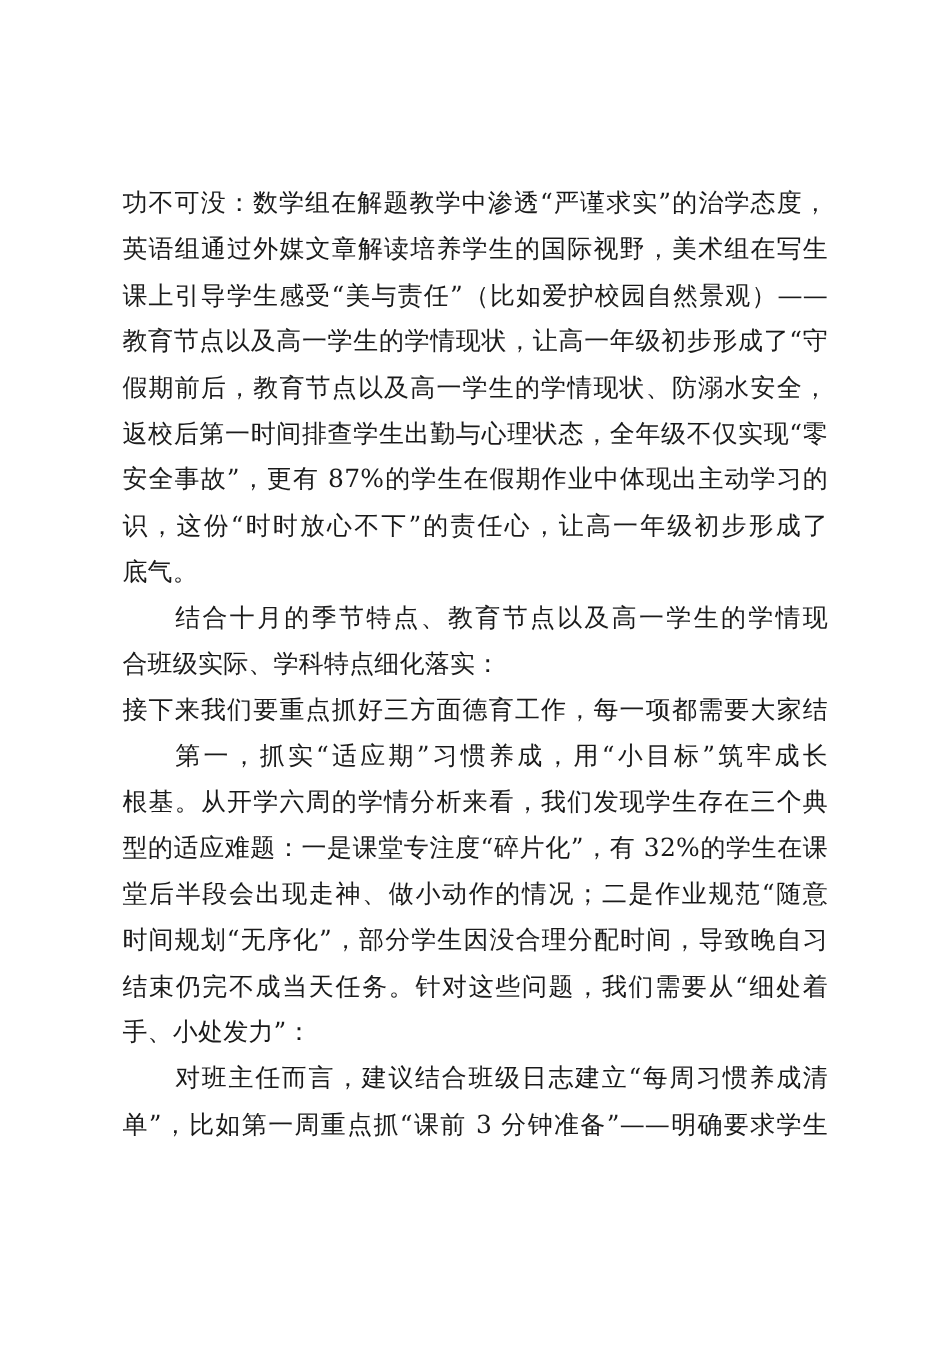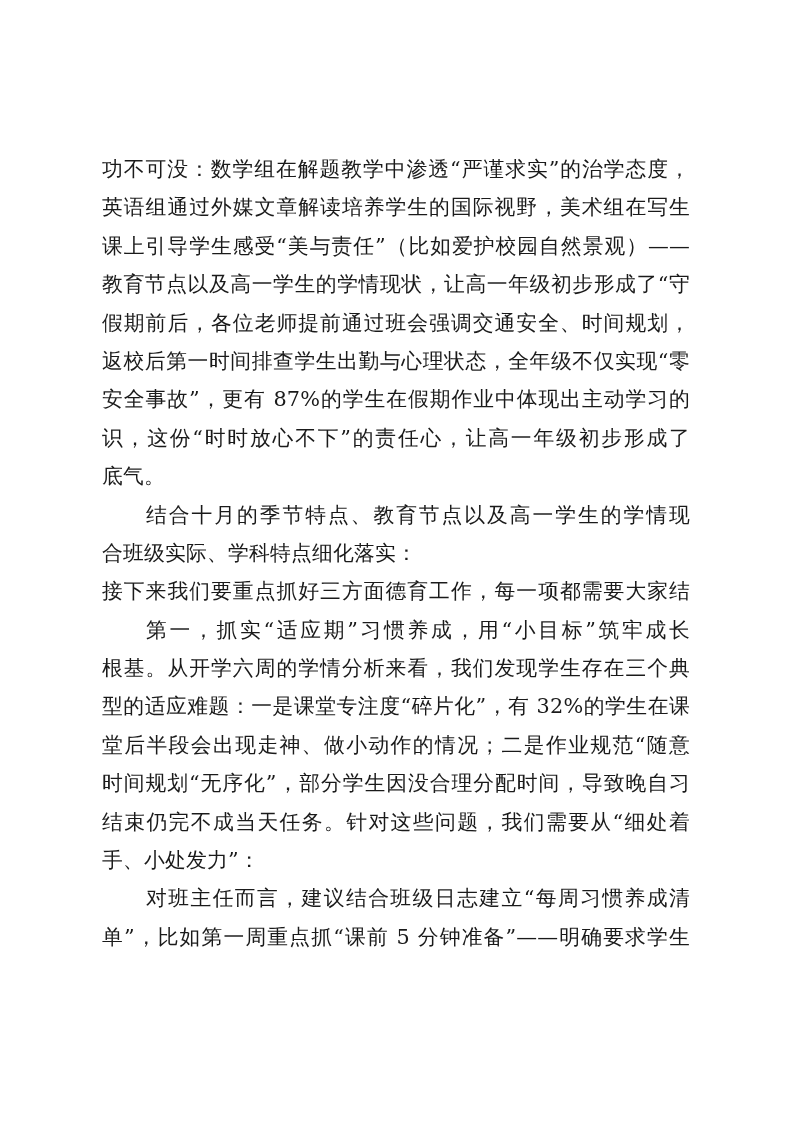--- a/index.html
+++ b/index.html
@@ -53,21 +53,21 @@
 </head>
 <body>
 
 <div class="page">
   <div class="doc-body">
       <div class="paragraph">
         <div class="line">功不可没：数学组在解题教学中渗透“严谨求实”的治学态度，</div>
         <div class="line">英语组通过外媒文章解读培养学生的国际视野，美术组在写生</div>
         <div class="line">课上引导学生感受“美与责任”（比如爱护校园自然景观）——</div>
         <div class="line">教育节点以及高一学生的学情现状，让高一年级初步形成了“守</div>
-        <div class="line">假期前后，各位老师提前通过班会强调交通安全、时间规划，</div>
+        <div class="line">假期前后，教育节点以及高一学生的学情现状、防溺水安全，</div>
         <div class="line">返校后第一时间排查学生出勤与心理状态，全年级不仅实现“零</div>
         <div class="line">安全事故”，更有 87%的学生在假期作业中体现出主动学习的意</div>
         <div class="line">识，这份“时时放心不下”的责任心，让高一年级初步形成了</div>
         <div class="line para-end">底气。</div>
       </div>
       <div class="paragraph">
         <div class="line indent">结合十月的季节特点、教育节点以及高一学生的学情现状，</div>
         <div class="line para-end">合班级实际、学科特点细化落实：</div>
         <div class="line">接下来我们要重点抓好三方面德育工作，每一项都需要大家结</div>
       </div>
@@ -75,16 +75,16 @@
         <div class="line indent">第一，抓实“适应期”习惯养成，用“小目标”筑牢成长</div>
         <div class="line">根基。从开学六周的学情分析来看，我们发现学生存在三个典</div>
         <div class="line">型的适应难题：一是课堂专注度“碎片化”，有 32%的学生在课</div>
         <div class="line">堂后半段会出现走神、做小动作的情况；二是作业规范“随意</div>
         <div class="line">时间规划“无序化”，部分学生因没合理分配时间，导致晚自习</div>
         <div class="line">结束仍完不成当天任务。针对这些问题，我们需要从“细处着</div>
         <div class="line para-end">手、小处发力”：</div>
       </div>
       <div class="paragraph">
         <div class="line indent">对班主任而言，建议结合班级日志建立“每周习惯养成清</div>
-        <div class="line">单”，比如第一周重点抓“课前 5 分钟准备”——明确要求学生</div>
+        <div class="line">单”，比如第一周重点抓“课前 3 分钟准备”——明确要求学生</div>
       </div>
     </div>
 </div>
 
 </body></html>

